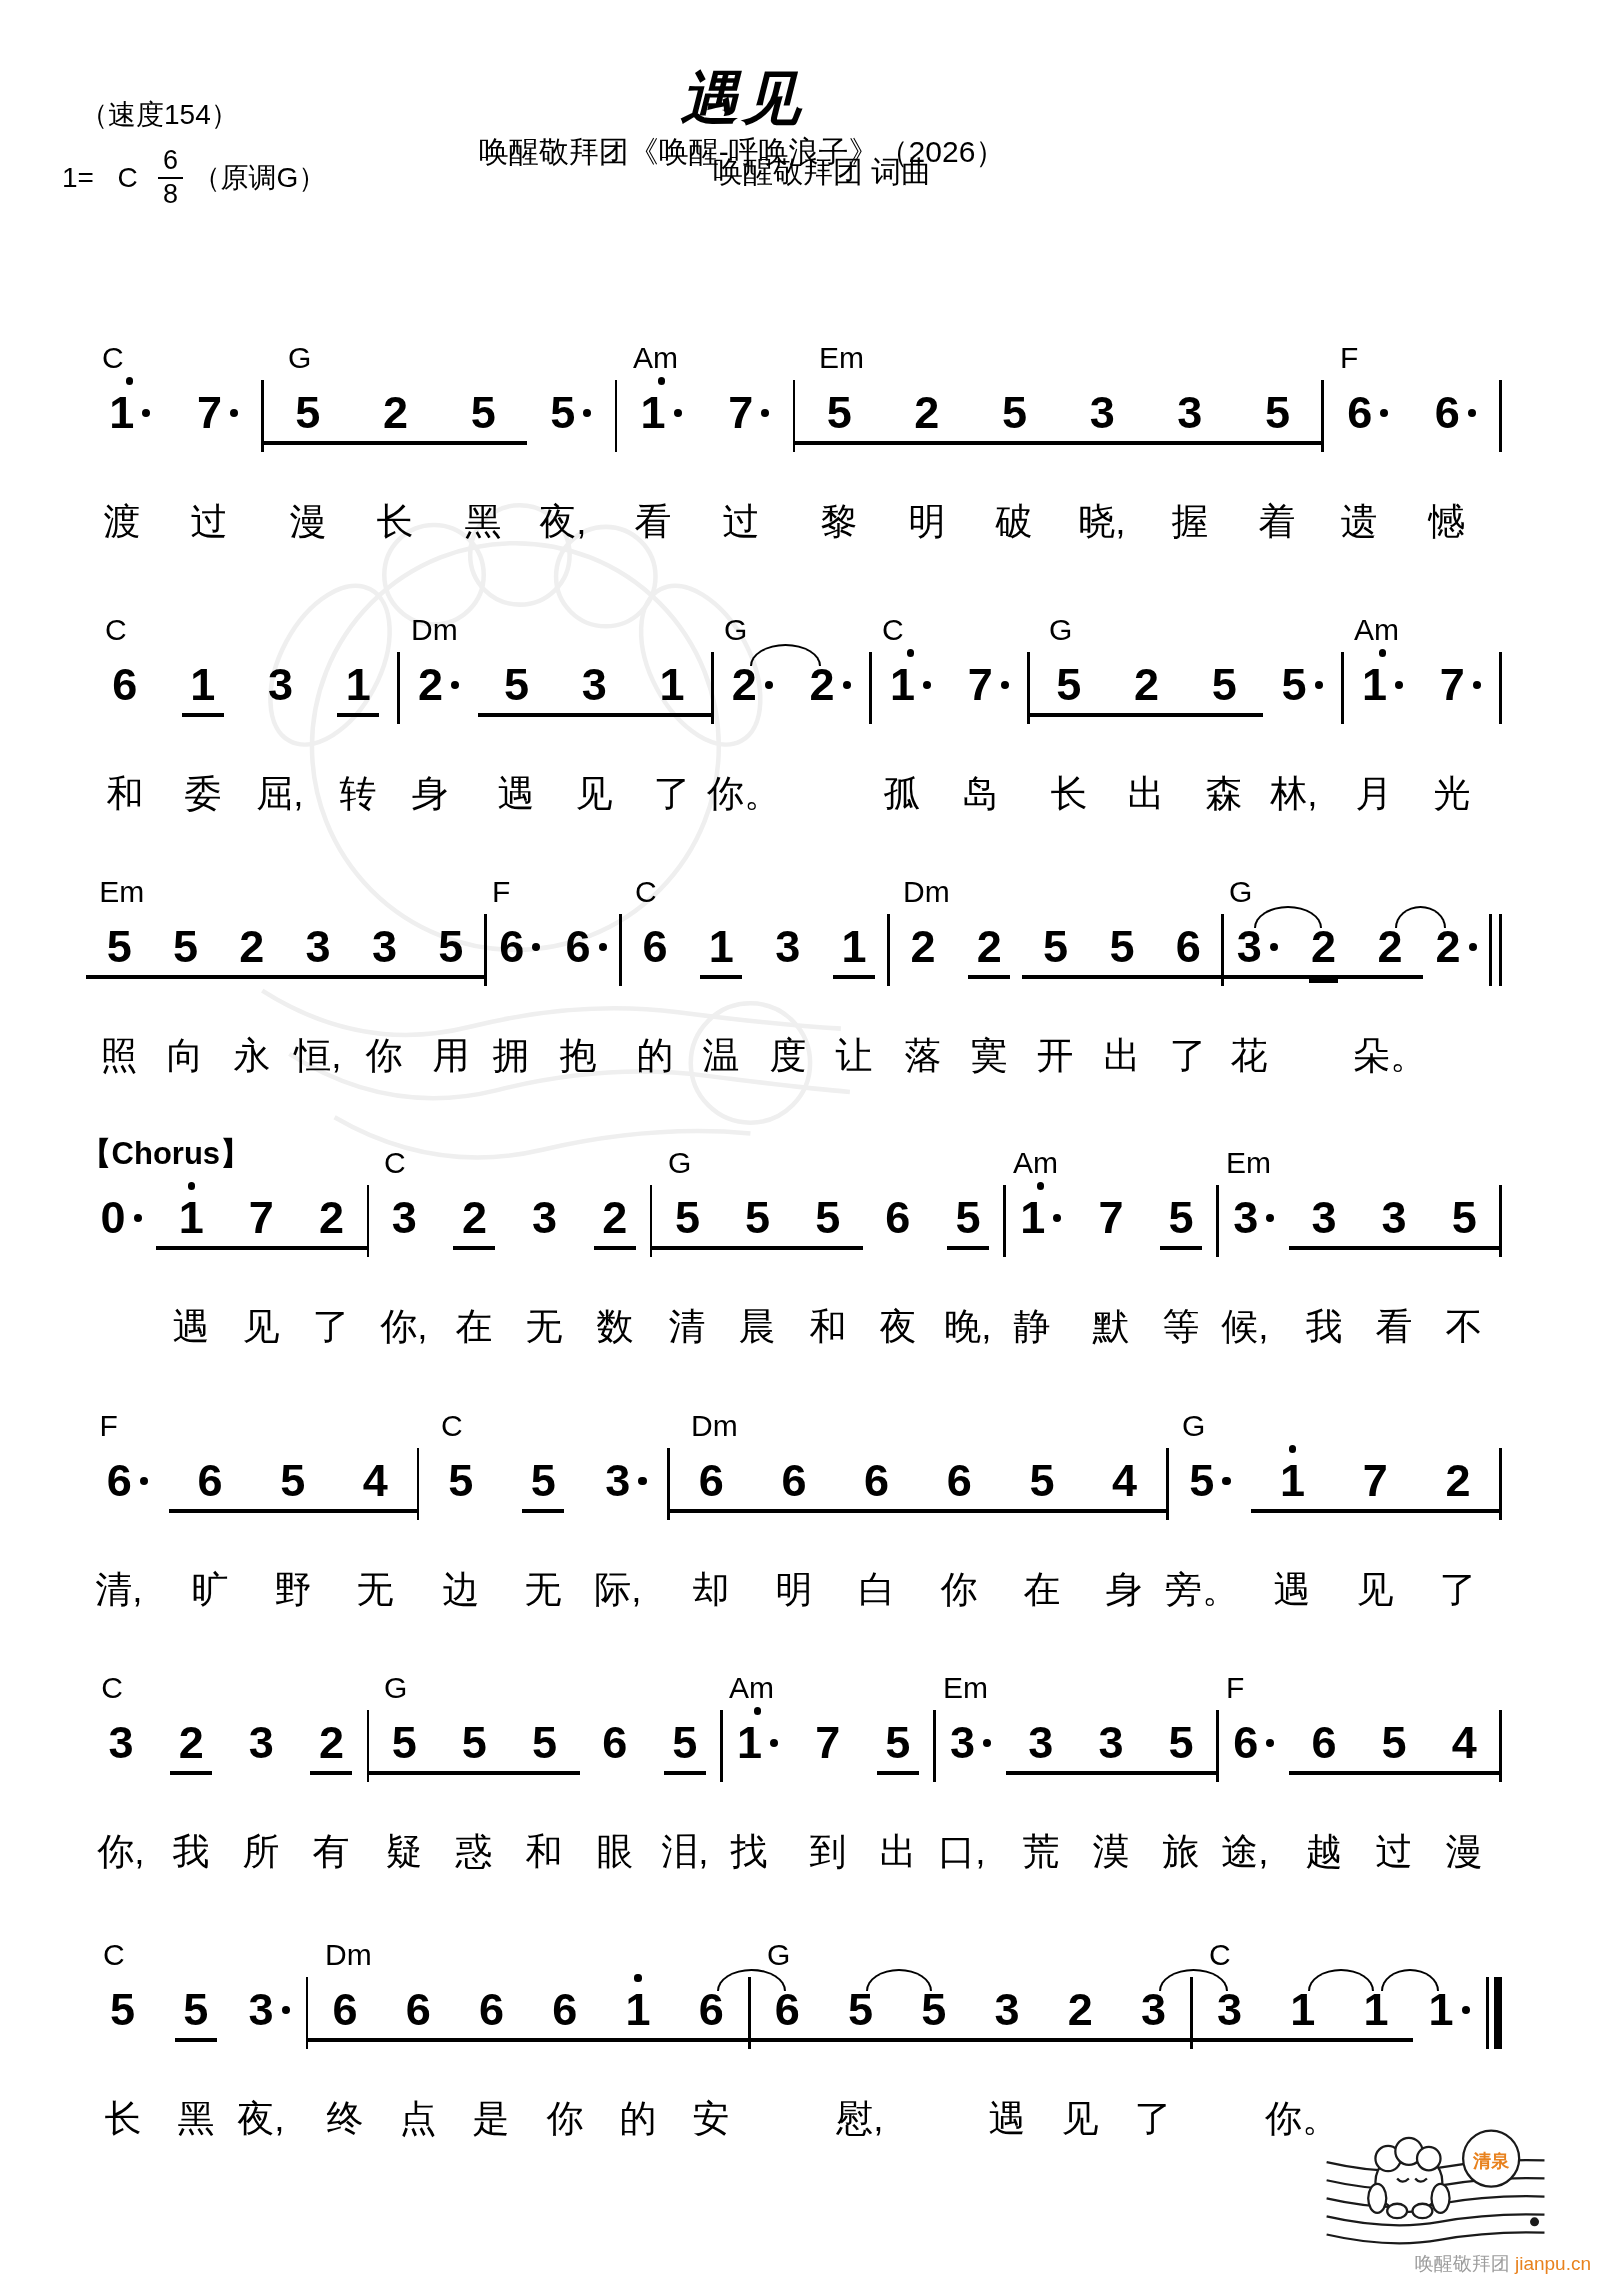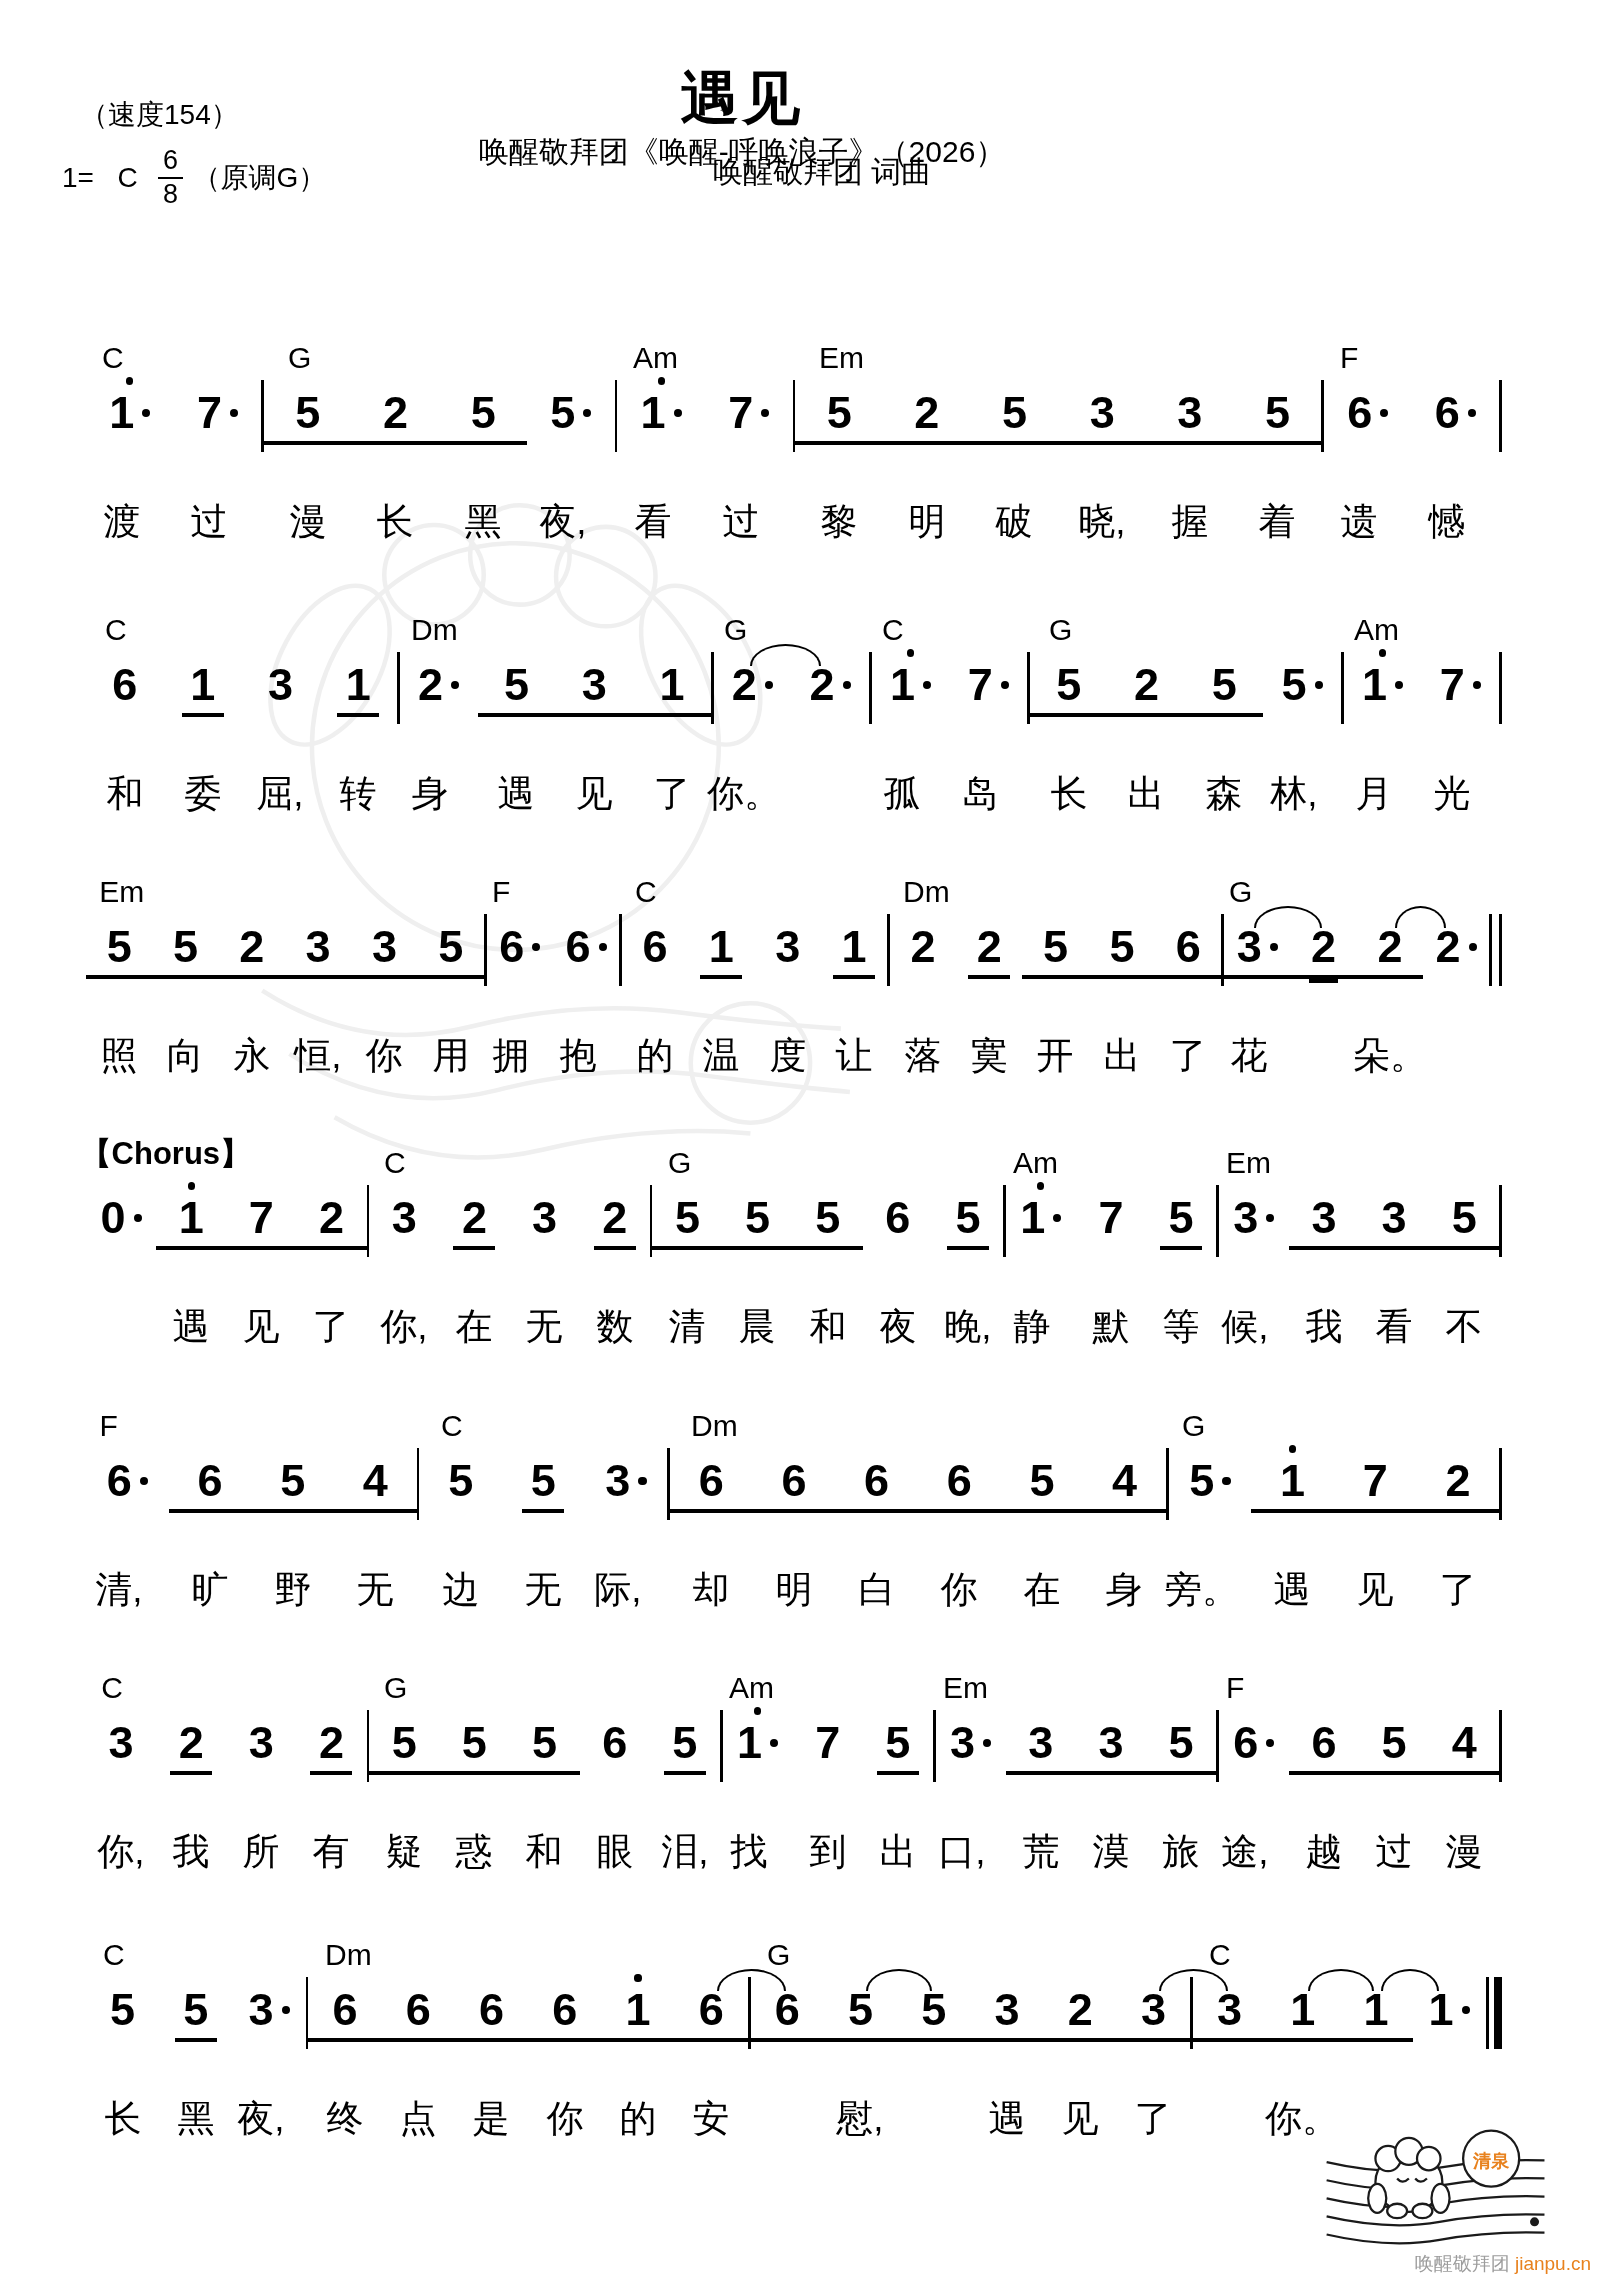--- a/index.html
+++ b/index.html
@@ -1,21 +1,21 @@
 <!DOCTYPE html>
 <html style="font-size:14.5px"><head>
 <meta charset="utf-8">
 <style>
   html,body{margin:0;padding:0;background:#888;}
   .page{position:relative;width:1616px;height:2285px;background:#ffffff;overflow:hidden;
         font-family:"Liberation Sans",sans-serif;color:#000;}
   
   .tempo{position:absolute;left:80px;top:96px;font-size:28px;}
   .title{position:absolute;left:0;top:60px;width:1484px;text-align:center;
-         font-size:58px;font-weight:bold;margin:0;letter-spacing:3.6px;}
+         font-size:58px;font-weight:bold;margin:0;letter-spacing:3.6px;font-style:italic;}
   .subtitle{position:absolute;left:0;top:132px;width:1484px;text-align:center;font-size:30px;}
   .keyline{position:absolute;left:62px;top:145px;height:65px;display:flex;align-items:center;font-size:28px;}
   .keyline .kp{margin-right:23.5px;}
   .keyline .kl{margin-right:20px;}
   .frac{display:inline-flex;flex-direction:column;align-items:center;margin-right:9px;line-height:1;}
   .frac .fn{font-size:27px;padding:0 5.4px 2.7px 5.4px;}
   .frac .fd{font-size:27px;border-top:2.7px solid #000;padding:2.7px 5.4px 0 5.4px;}
   .credit{position:absolute;left:713px;top:152px;font-size:30px;}
   
   #score{position:absolute;left:0;top:0;width:100%;height:100%;z-index:2;}

